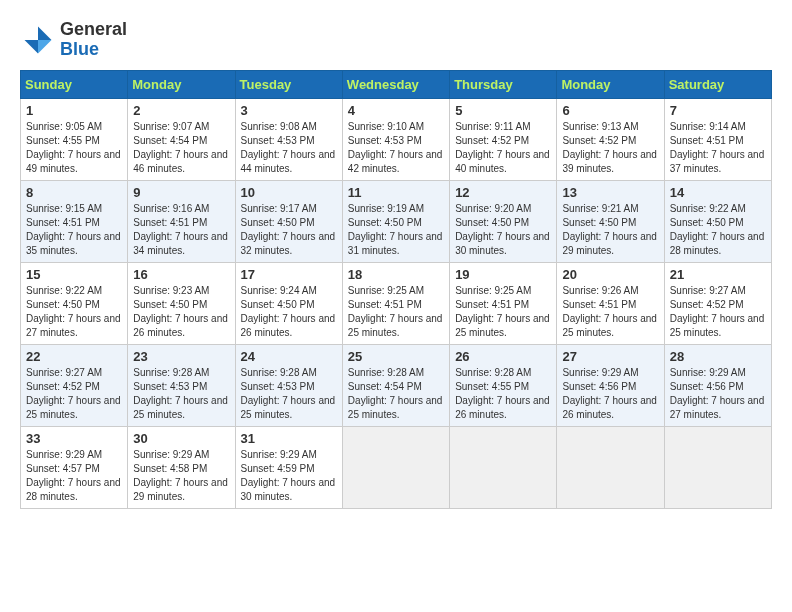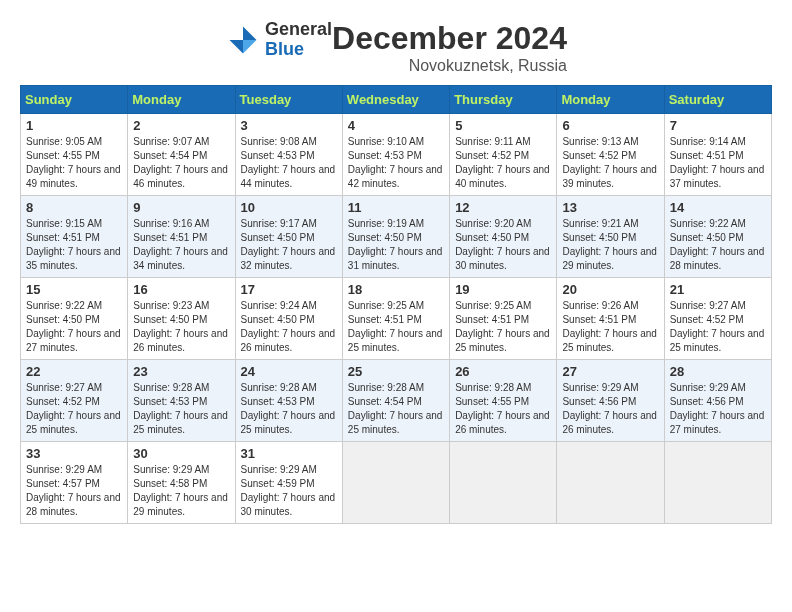--- a/index.html
+++ b/index.html
@@ -5,21 +5,21 @@
     * { box-sizing: border-box; margin: 0; padding: 0; }
     body {
       font-family: Arial, sans-serif;
       background: #fff;
       width: 792px;
       min-height: 612px;
       padding: 20px;
     }
     .header {
       display: flex;
-      justify-content: center;
+      justify-content: space-between;
       align-items: flex-start;
       margin-bottom: 10px;
     }
     .logo {
       display: flex;
       align-items: center;
       gap: 4px;
     }
     .logo-text {
       font-size: 18px;
@@ -98,24 +98,20 @@
     <svg class="logo-icon" viewBox="0 0 40 40">
       <polygon points="20,5 35,20 20,20" fill="#1a6bb5"></polygon>
       <polygon points="20,20 35,20 20,35" fill="#4da6e8"></polygon>
       <polygon points="5,20 20,20 20,35" fill="#1a6bb5"></polygon>
     </svg>
     <div class="logo-text">
       <span class="general">General</span><br>
       <span class="blue">Blue</span>
     </div>
   </div>
-  <div class="title-block">
-    <div class="month-title">December 2024</div>
-    <div class="location">Novokuznetsk, Russia</div>
-  </div>
 </div>
 
 <table class="calendar">
   <thead>
     <tr id="header-row">
         <th>Sunday</th>
         <th>Monday</th>
         <th>Tuesday</th>
         <th>Wednesday</th>
         <th>Thursday</th>

